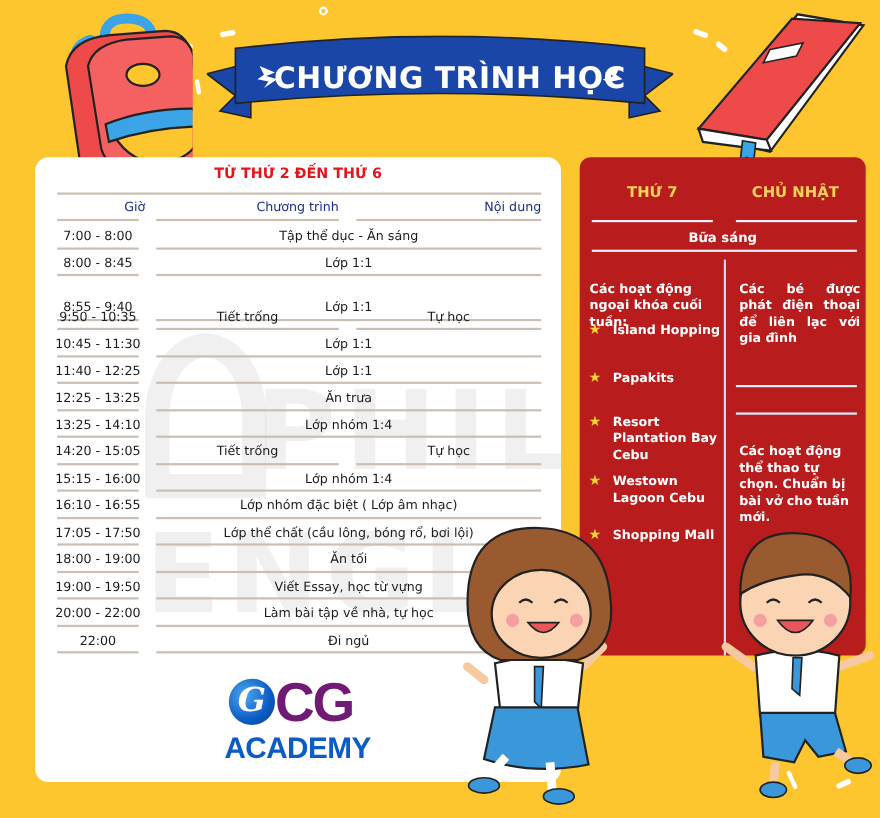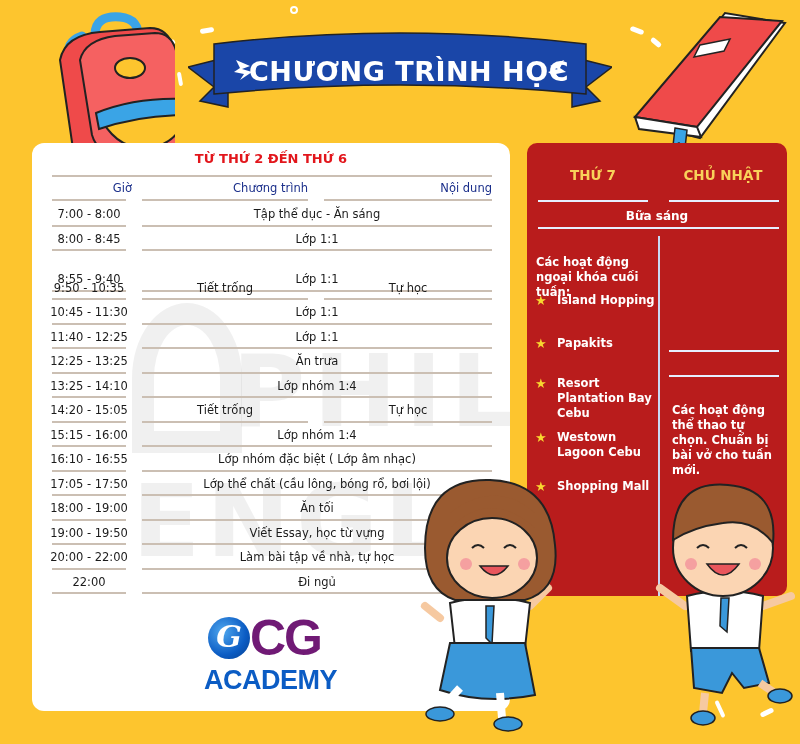--- a/index.html
+++ b/index.html
@@ -278,20 +278,21 @@
       <div class="activity" style="top: 287px;">
         <span class="star">★</span>
         <span class="act-label">Westown Lagoon Cebu</span>
       </div>
       <div class="activity" style="top: 336px;">
         <span class="star">★</span>
         <span class="act-label">Shopping Mall</span>
       </div>
     </div>
 
+  <div class="we-text" style="left:145px;top:112px;width:110px;text-align:justify">Các bé được phát điện thoại để liên lạc với gia đình</div>
   <div class="we-rule" style="left:142px;top:207px;width:110px"></div>
   <div class="we-rule" style="left:142px;top:232px;width:110px"></div>
   <div class="we-text" style="left:145px;top:260px;width:110px">Các hoạt động thể thao tự chọn. Chuẩn bị bài vở cho tuần mới.</div>
 </div>
 
 <svg class="deco" style="left:420px;top:478px" width="140" height="262" viewBox="0 0 140 262">
   <path d="M20 140 l-15 -12" stroke="#f6c9a1" stroke-width="8" stroke-linecap="round"></path>
   <path d="M110 128 l18 -18" stroke="#f6c9a1" stroke-width="8" stroke-linecap="round"></path>
   <path d="M30 125 q38 -10 80 0 l-5 45 q-35 8 -70 0 z" fill="#fff" stroke="#222" stroke-width="2"></path>
   <path d="M66 128 l8 0 l-2 38 l-6 -6 z" fill="#3a98da" stroke="#222" stroke-width="1.5"></path>

